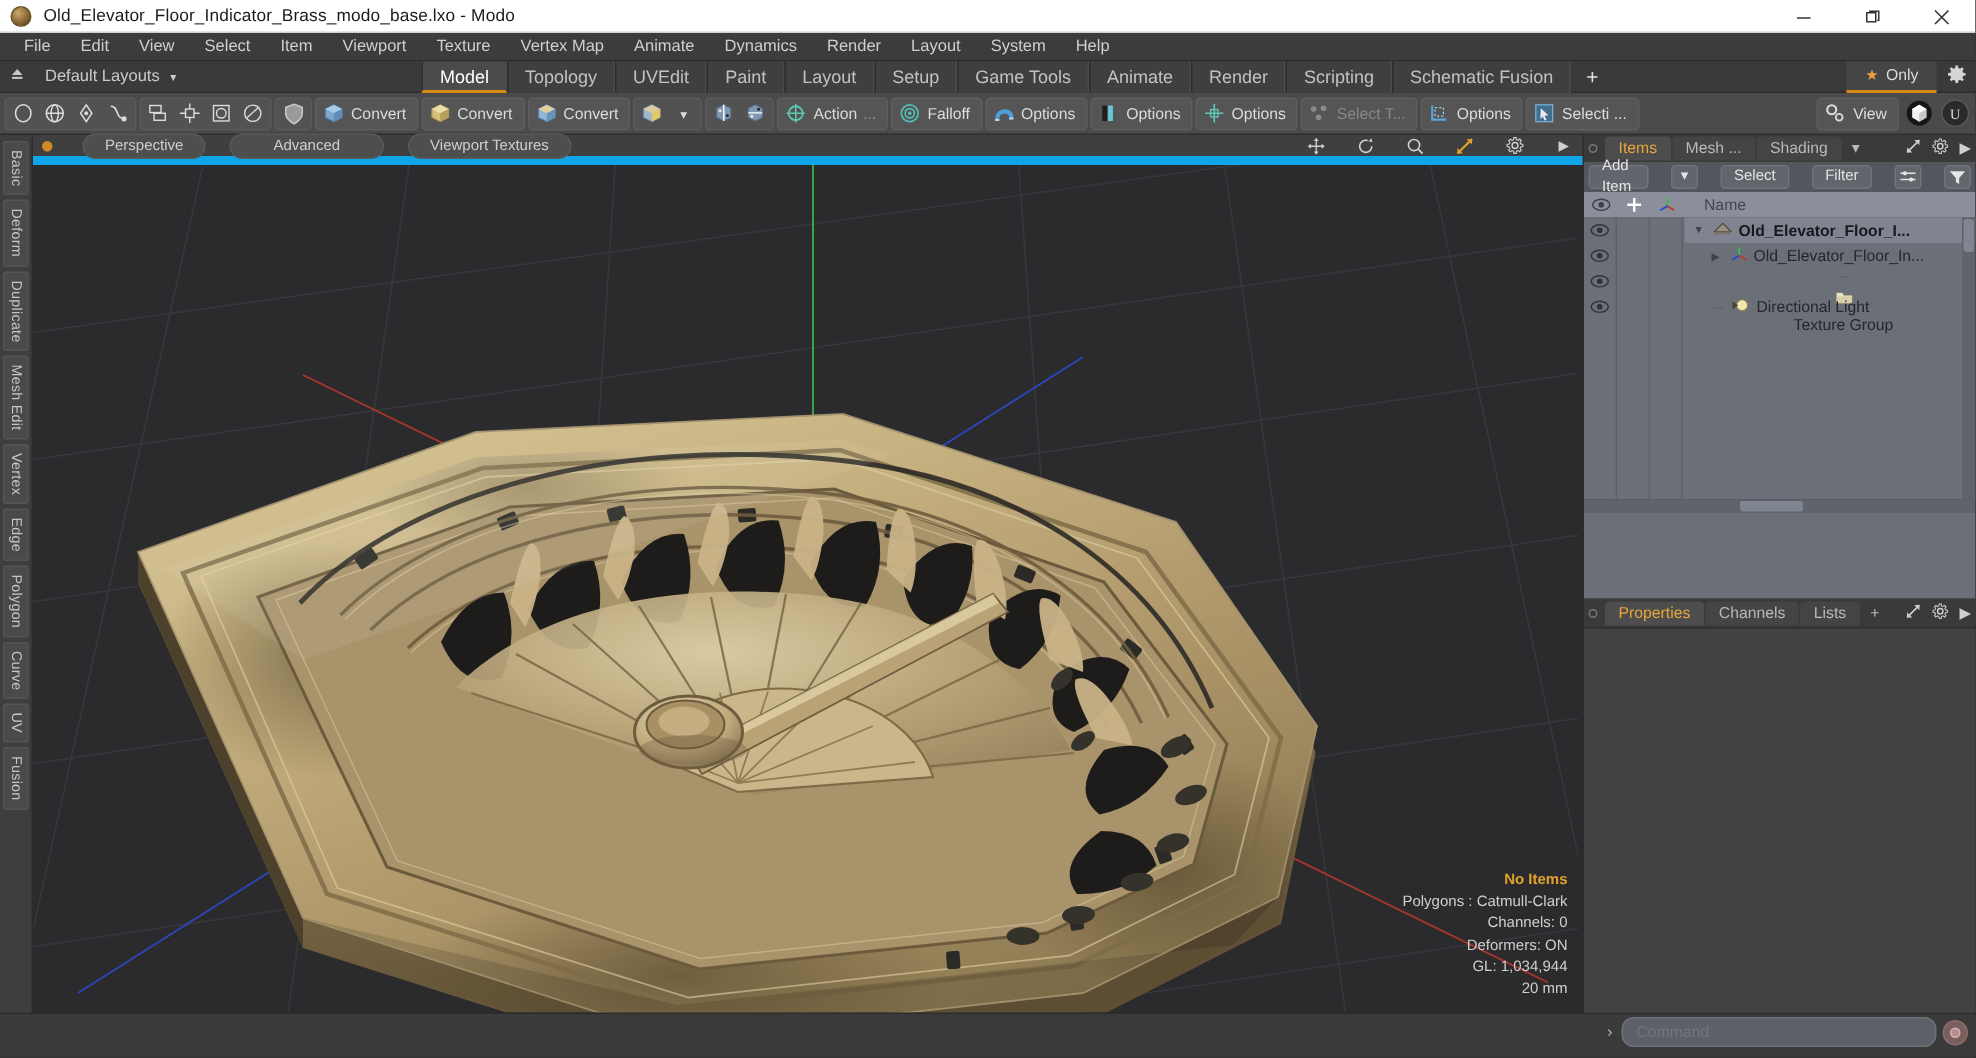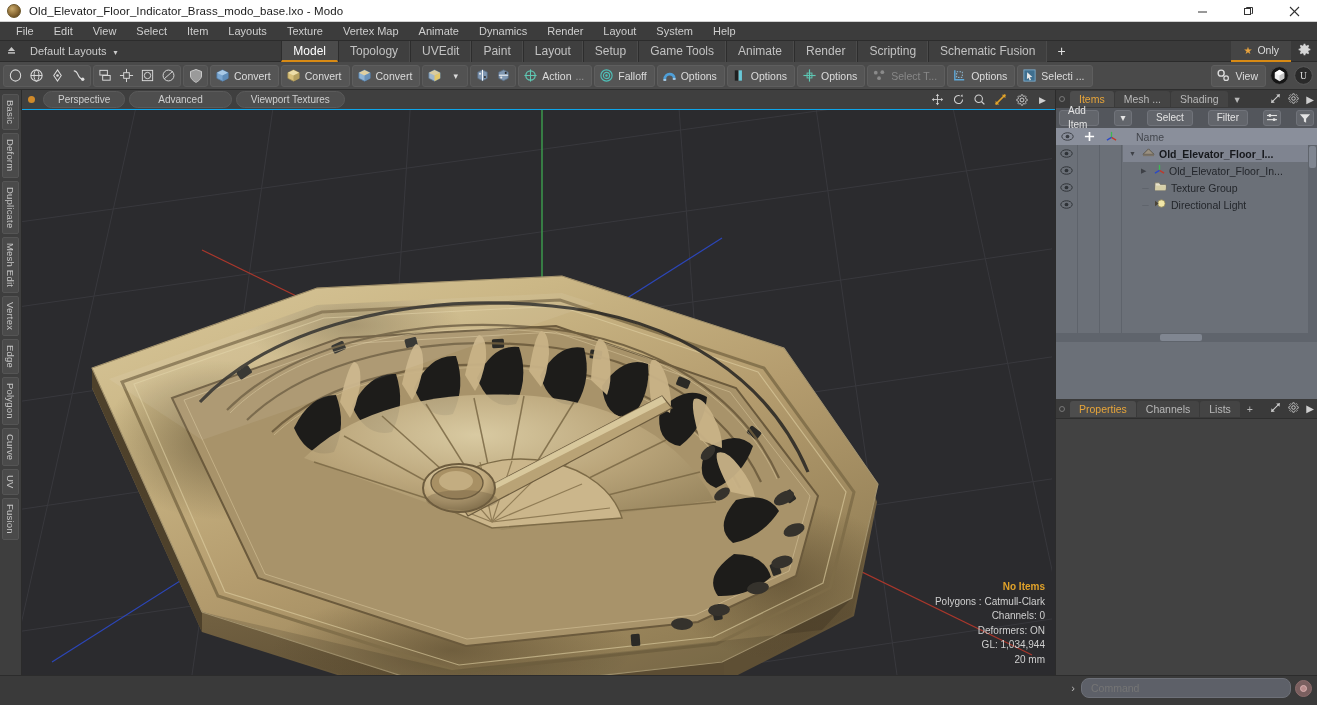--- a/index.html
+++ b/index.html
@@ -61,21 +61,21 @@
   
   .vtabs { width:22px; background:#3e3e3e; padding-top:4px; flex:none;
     border-right:1px solid #2b2b2b; }
   .vtab { writing-mode:vertical-rl; text-orientation:mixed; font-size:9.5px;
     color:#c6c6c6; background:#4a4a4a; margin:0 2px 3px 2px; padding:5px 2px;
     border-radius:2px; border:1px solid #555; letter-spacing:.2px; text-align:center; }
 
   
   .viewport-wrap { flex:1; position:relative; background:#2c2c2c; }
   .vp-header { height:20px; background:#3f3f3f; display:flex; align-items:center;
-    padding:0 4px; gap:4px; border-bottom:1px solid #0ea5e9; }
+    padding:0 4px; gap:16px; border-bottom:6px solid #0ea5e9; }
   .vp-dot { width:7px; height:7px; border-radius:50%; background:#d08a2a; margin:0 4px 0 2px; }
   .vp-pill { font-size:10px; color:#cfcfcf; background:#4e4e4e; border:1px solid #5a5a5a;
     border-radius:9px; padding:1px 14px; line-height:13px; }
   .vp-hspace { flex:1; }
   .vp-icon { width:17px; height:16px; display:flex; align-items:center; justify-content:center; }
 
   .canvas { position:absolute; top:20px; left:0; right:0; bottom:0; overflow:hidden;
     background:#2b2b2e; }
   .stats { position:absolute; right:10px; bottom:8px; text-align:right; font-size:10px;
     color:#cfcfcf; line-height:14.5px; }
@@ -170,21 +170,21 @@
     </div>
   </div>
 </div>
 
 <div class="menubar">
   <div class="menu-item">File</div>
   <div class="menu-item">Edit</div>
   <div class="menu-item">View</div>
   <div class="menu-item">Select</div>
   <div class="menu-item">Item</div>
-  <div class="menu-item">Layouts</div>
+  <div class="menu-item">Viewport</div>
   <div class="menu-item">Texture</div>
   <div class="menu-item">Vertex Map</div>
   <div class="menu-item">Animate</div>
   <div class="menu-item">Dynamics</div>
   <div class="menu-item">Render</div>
   <div class="menu-item">Layout</div>
   <div class="menu-item">System</div>
   <div class="menu-item">Help</div>
 </div>
 
@@ -818,21 +818,21 @@
           <span class="tri">▶</span>
           <span>
             <svg width="11" height="11" viewBox="0 0 12 12">
                 <path d="M6 1 V7" stroke="#3cba52" stroke-width="1.4"></path>
                 <path d="M6 7 L11 10" stroke="#c0392b" stroke-width="1.4"></path>
                 <path d="M6 7 L1 10" stroke="#2c49c8" stroke-width="1.4"></path>
               </svg>
           </span>
           <span class="item-name">Old_Elevator_Floor_In...</span>
         </div>
-        <div class="lrow" style="padding-left:18px;">
+        <div class="lrow" style="padding-left:18px;flex-direction:column;">
           <span class="dash">─</span>
           <span>
             <svg width="13" height="11" viewBox="0 0 14 12">
                 <path d="M1 2 H5.6 L7 4 H13 V10 H1 Z" fill="#e8e2cc" stroke="#7a7460" stroke-width=".8"></path>
                 <path d="M2 5 H13 L12 10 H1 Z" fill="#d6cfa8"></path>
               </svg>
           </span>
           <span class="item-name">Texture Group</span>
         </div>
         <div class="lrow" style="padding-left:18px;">

